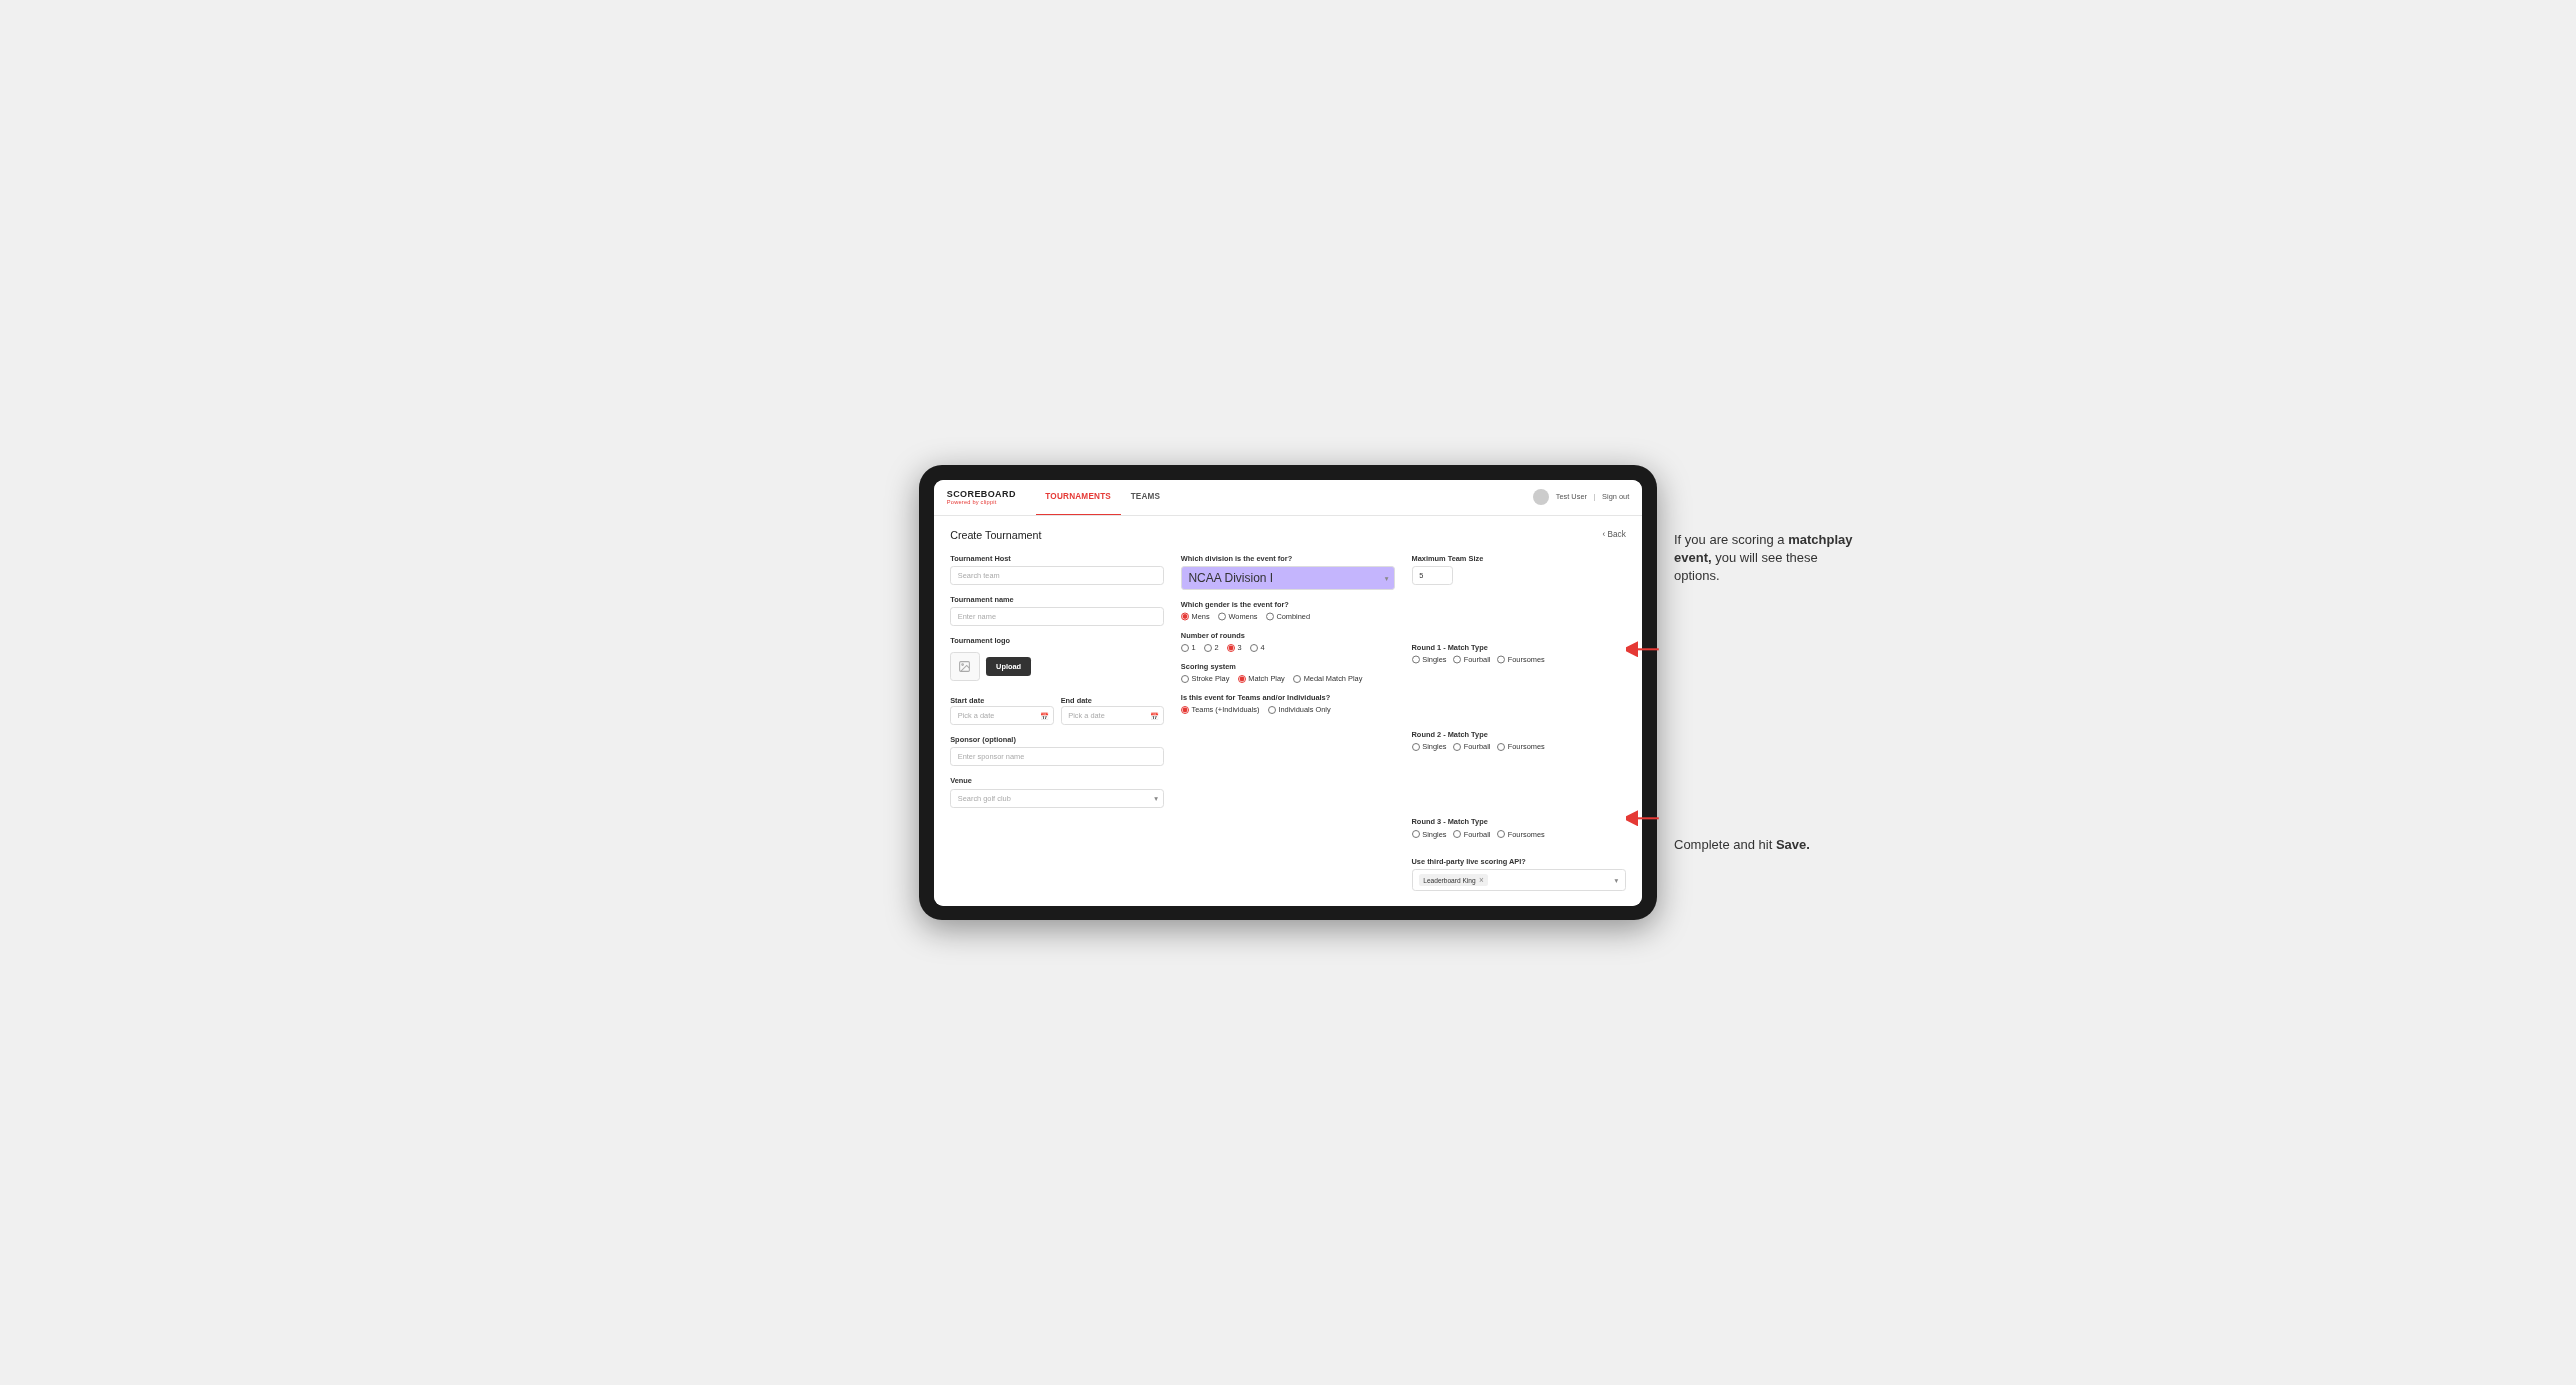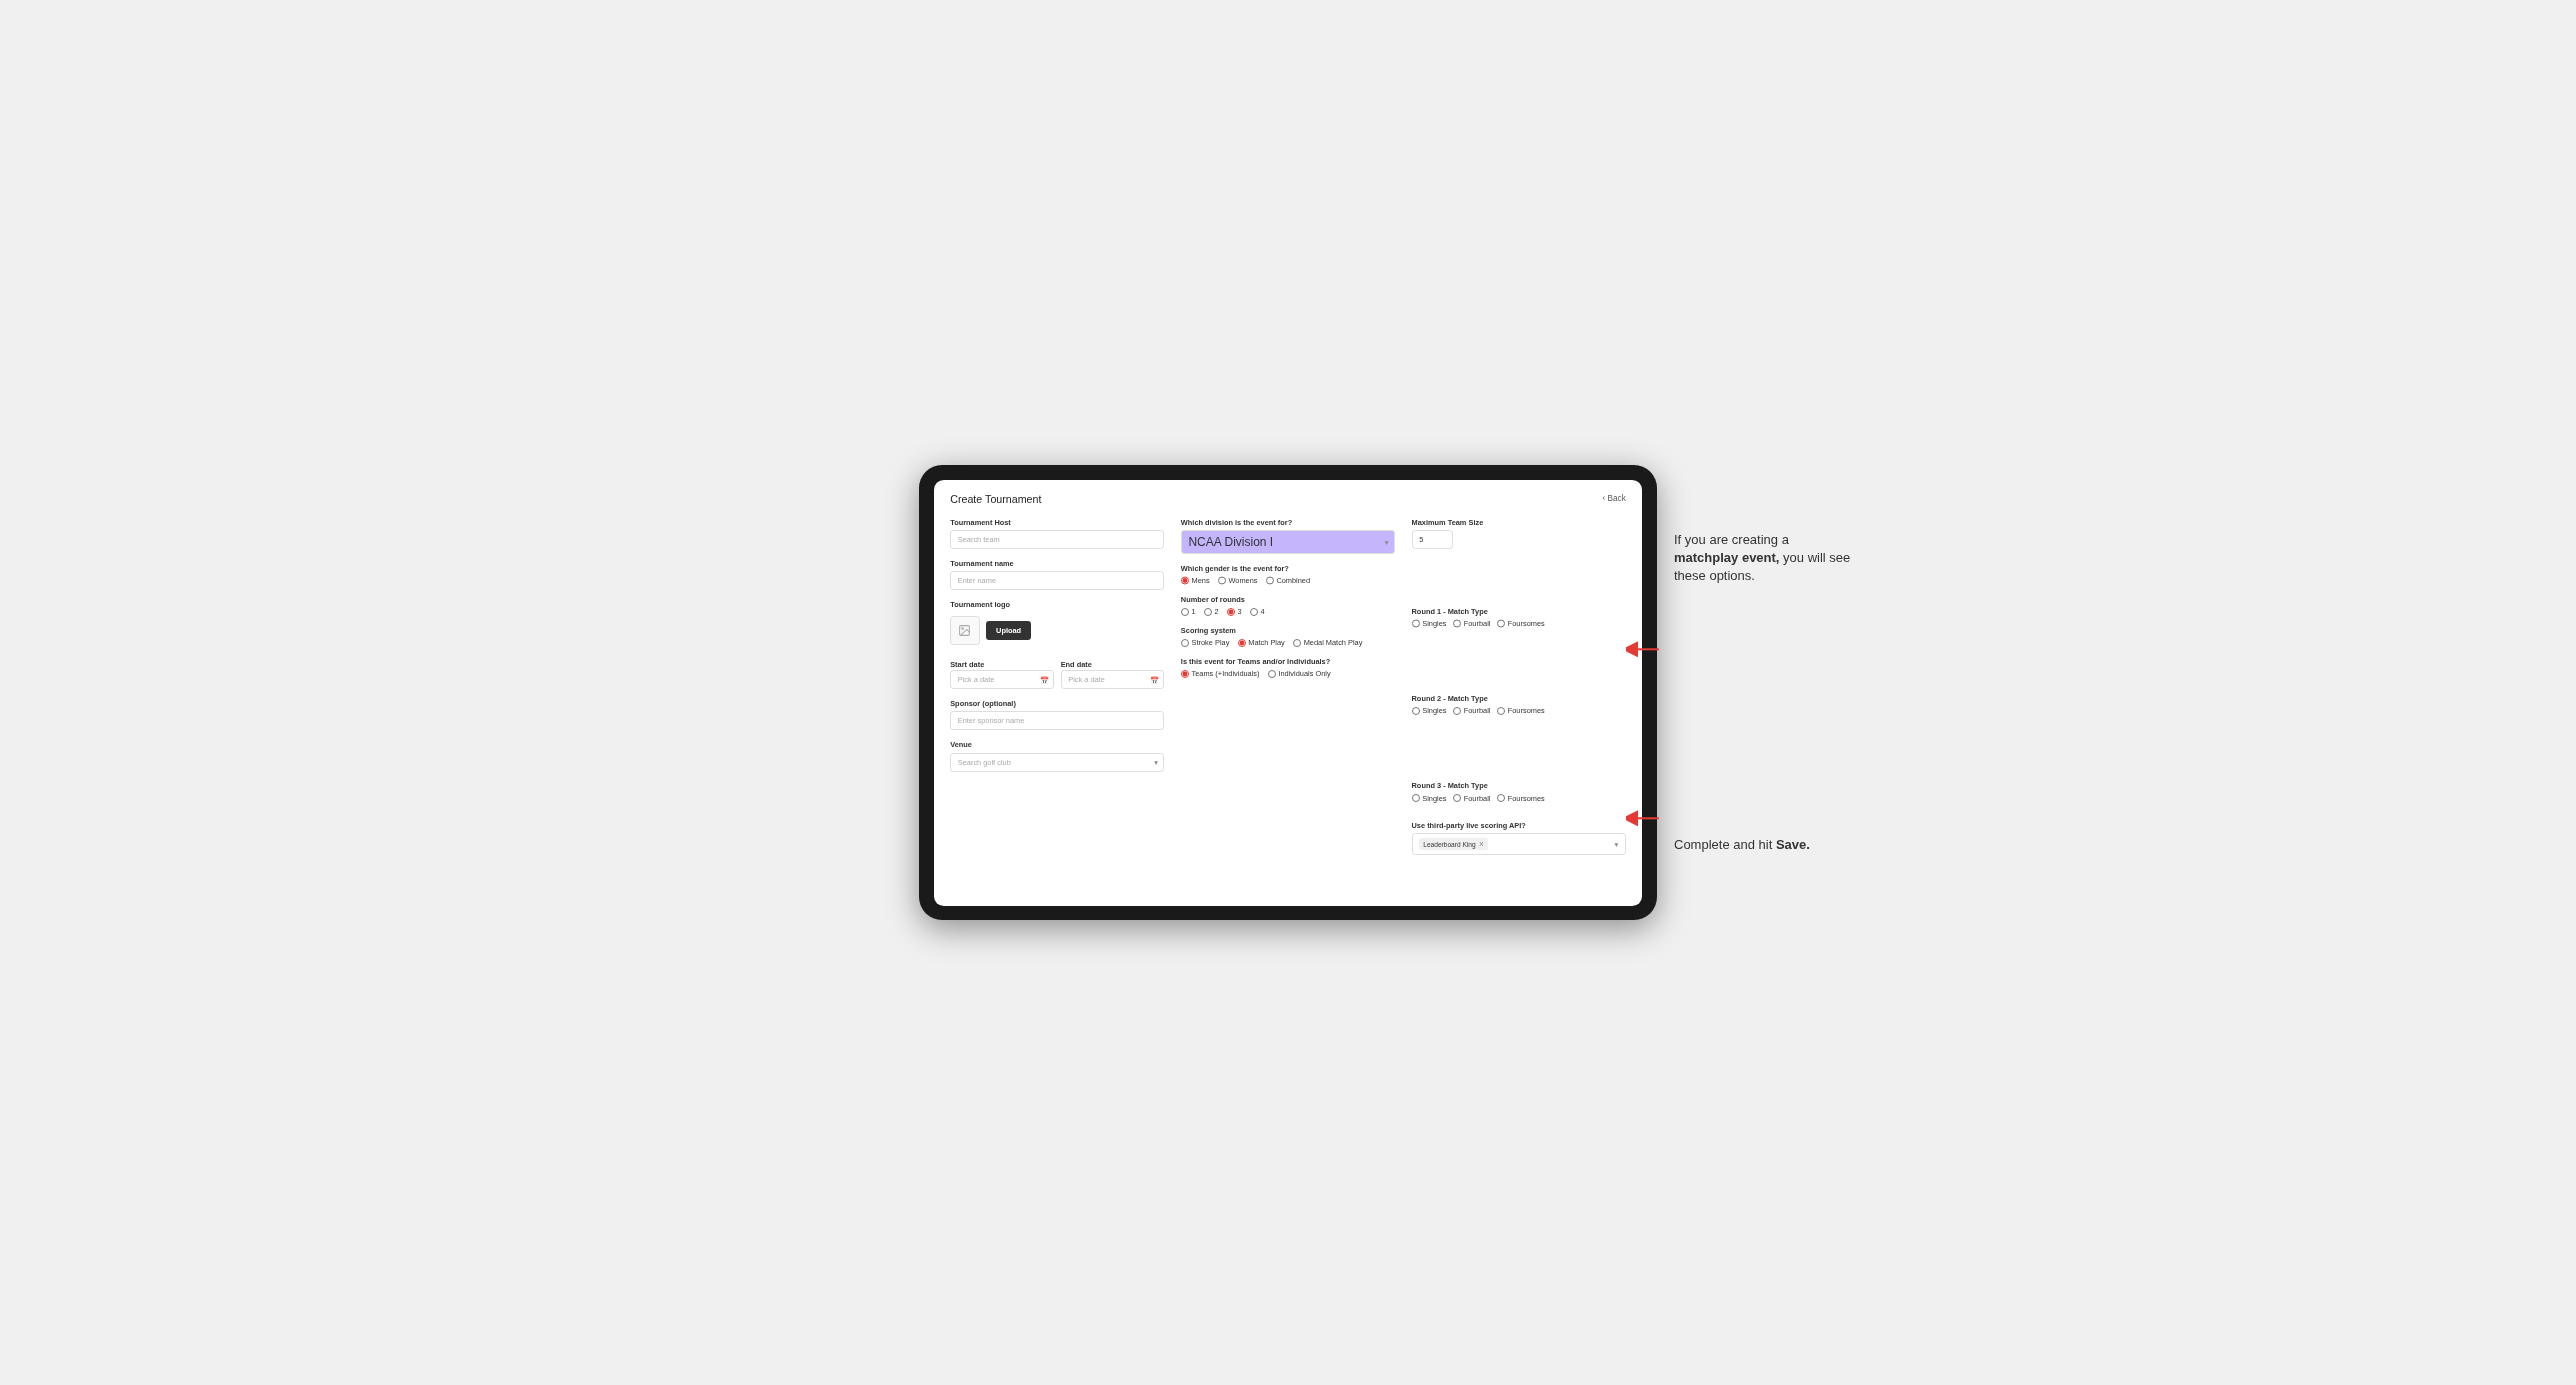--- a/index.html
+++ b/index.html
@@ -366,20 +366,40 @@
     }
   </style>
 </head>
 <body>
 
 <div class="outer-wrapper">
   <div class="tablet-frame">
     <div class="tablet-screen">
       <div class="app">
 
+        <nav class="nav">
+          <div class="nav-brand">
+            <span class="nav-brand-title">SCOREBOARD</span>
+            <span class="nav-brand-sub">Powered by clippit</span>
+          </div>
+          <div class="nav-tabs">
+            <div class="nav-tab active">
+              <span>TOURNAMENTS</span>
+            </div>
+            <div class="nav-tab">
+              <span>TEAMS</span>
+            </div>
+          </div>
+          <div class="nav-right">
+            <div class="nav-avatar"></div>
+            <span class="nav-user-text">Test User</span>
+            <span style="font-size:7.4px;color:#aaa;">|</span>
+            <span class="nav-signout">Sign out</span>
+          </div>
+        </nav>
 
         <div class="main-content">
           <div class="page-header">
             <span class="page-title">Create Tournament</span>
             <span class="back-link">Back</span>
           </div>
 
           <div class="form-grid">
 
             <div class="form-col">
@@ -594,21 +614,21 @@
               </div>
             </div>
           </div>
         </div>
 
       </div>
     </div>
   </div>
 
   <div class="annotation annotation-right">
-    <span>If you are creating a </span><strong>matchplay event,</strong><span> you will see these options.</span>
+    <span>If you are scoring a </span><strong>matchplay event,</strong><span> you will see these options.</span>
   </div>
 
   <div class="annotation annotation-bottom">
     <span>Complete and hit </span><strong>Save.</strong>
   </div>
 
   <svg class="arrow-right" width="41" height="24.6" style="position:absolute;right:-9.8px;top:172px;" viewBox="0 0 50 30">
     <path d="M 40 15 Q 20 15 5 15" stroke="#e53935" stroke-width="2.5" fill="none" marker-end="url(#arrowhead-r)"></path>
     <defs>
       <marker id="arrowhead-r" markerWidth="8" markerHeight="8" refX="4" refY="4" orient="auto">

